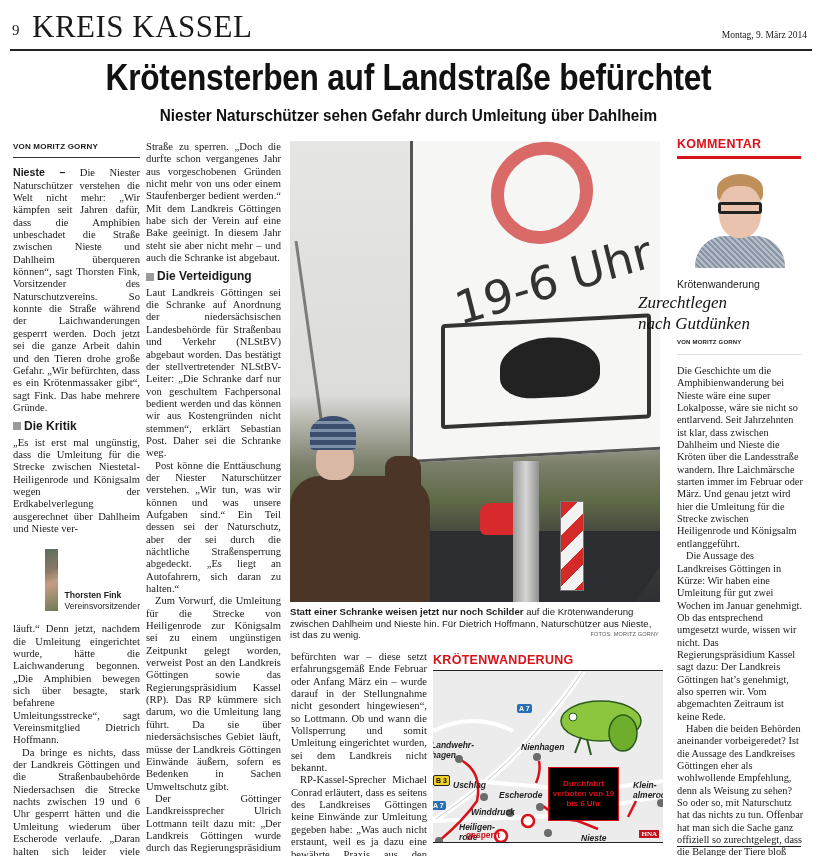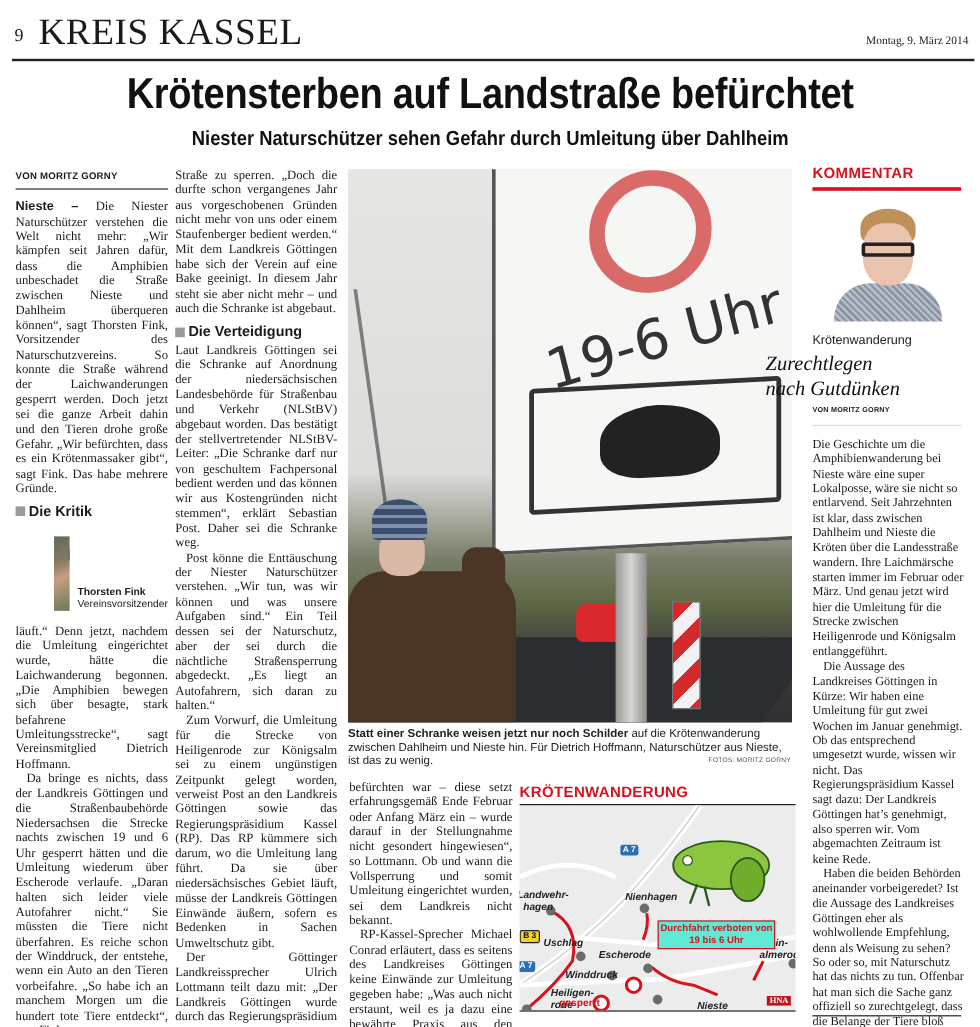--- a/index.html
+++ b/index.html
@@ -54,21 +54,21 @@
   .caption { position: absolute; left: 290px; top: 606px; width: 370px; font-family: "Liberation Sans", sans-serif; font-size: 9.6px; line-height: 11.6px; color: #222; }
   .caption b { font-weight: bold; }
   .credit { position: absolute; right: 158px; top: 631px; font-family: "Liberation Sans", sans-serif; font-size: 5.5px; letter-spacing: 0.2px; color: #555; }
 
   
   .map-title { position: absolute; left: 433px; top: 653px; font-family: "Liberation Sans", sans-serif; font-weight: bold; font-size: 12.5px; color: #d8121b; letter-spacing: 0.3px; }
   .map { position: absolute; left: 433px; top: 670px; width: 230px; height: 173px; border-top: 1.5px solid #222; border-bottom: 1.5px solid #222; background: #ececec; overflow: hidden; }
   .map svg { position: absolute; left: 0; top: 0; }
   .map-label { position: absolute; font-family: "Liberation Sans", sans-serif; font-style: italic; font-weight: bold; font-size: 8.5px; color: #222; line-height: 9.5px; }
   .map-red { color: #d8121b; font-style: normal; font-weight: bold; }
-  .map-callout { position: absolute; left: 115px; top: 96px; width: 98px; background: #5eead4; border: 1px solid #d8121b; font-family: "Liberation Sans", sans-serif; font-weight: bold; font-size: 8px; color: #d8121b; text-align: center; line-height: 10px; padding: 1px 0; }
+  .map-callout { position: absolute; left: 115px; top: 96px; width: 71px; background: #000000; border: 1px solid #d8121b; font-family: "Liberation Sans", sans-serif; font-weight: bold; font-size: 8px; color: #d8121b; text-align: center; line-height: 10px; padding: 11px 0; }
   .road-badge { position: absolute; font-family: "Liberation Sans", sans-serif; font-weight: bold; font-size: 7px; padding: 0 2px; border-radius: 2px; line-height: 9px; }
   .badge-a7 { background: #2a6fb5; color: #fff; }
   .badge-b3 { background: #f0d02a; color: #111; border: 1px solid #222; }
   .hna { position: absolute; right: 4px; bottom: 4px; background: #c0121b; color: #fff; font-family: "Liberation Serif", serif; font-weight: bold; font-size: 7px; padding: 0 2px; }
 
   
   .k-head { position: absolute; left: 677px; top: 137px; font-family: "Liberation Sans", sans-serif; font-weight: bold; font-size: 12.5px; color: #d8121b; letter-spacing: 0.3px; }
   .k-rule { position: absolute; left: 677px; top: 156px; width: 124px; height: 3px; background: #d8121b; }
   .k-photo { position: absolute; left: 685px; top: 168px; width: 108px; height: 100px; background: #ffffff; overflow: hidden; }
   .k-photo .hair { position: absolute; left: 32px; top: 6px; width: 46px; height: 30px; border-radius: 50% 50% 30% 30%; background: #c0905a; }
@@ -95,20 +95,21 @@
 <h2 class="subhead">Niester Naturschützer sehen Gefahr durch Umleitung über Dahlheim</h2>
 
 <div class="col" style="left:13px; top:141px; width:127px;">
   <div class="byline">VON MORITZ GORNY</div>
   <div class="byline-rule"></div>
   <p><span class="lead">Nieste –</span> <span>Die Niester Naturschützer verstehen die Welt nicht mehr: „Wir kämpfen seit Jahren dafür, dass die Amphibien unbeschadet die Straße zwischen Nieste und Dahlheim überqueren können“, sagt Thorsten Fink, Vorsitzender des Naturschutzvereins. So konnte die Straße während der Laichwanderungen gesperrt werden. Doch jetzt sei die ganze Arbeit dahin und den Tieren drohe große Gefahr. „Wir befürchten, dass es ein Krötenmassaker gibt“, sagt Fink. Das habe mehrere Gründe.</span></p>
   <div class="subhd">
       <span class="sq"></span>
       <span>Die Kritik</span>
     </div>
+  <p>„Es ist erst mal ungünstig, dass die Umleitung für die Strecke zwischen Niestetal-Heiligenrode und Königsalm wegen der Erdkabelverlegung ausgerechnet über Dahlheim und Nieste ver-</p>
   <div class="person">
     <div class="person-photo">
         <div class="hair"></div>
         <div class="face"></div>
       </div>
     <div class="person-meta">
       <div class="nm">Thorsten Fink</div>
       <div>Vereinsvorsitzender</div>
     </div>
   </div>
@@ -185,21 +186,21 @@
     <g transform="translate(128,20)">
       <ellipse cx="40" cy="30" rx="40" ry="20" fill="#8cc63f" stroke="#2c5a1e" stroke-width="1.5"></ellipse>
       <ellipse cx="62" cy="42" rx="14" ry="18" fill="#6fae2c" stroke="#2c5a1e" stroke-width="1.5"></ellipse>
       <circle cx="12" cy="26" r="4" fill="#fff" stroke="#2c5a1e"></circle>
       <path d="M20 46 L14 62 M26 48 L30 64" stroke="#2c5a1e" stroke-width="2"></path>
     </g>
   </svg>
   <div class="road-badge badge-a7" style="left:84px; top:33px;">A 7</div>
   <div class="road-badge badge-b3" style="left:0px; top:104px;">B 3</div>
   <div class="road-badge badge-a7" style="left:-2px; top:130px;">A 7</div>
-  <div class="map-label" style="left:-2px; top:70px; width:30px;text-align:right;">Landwehr-hagen</div>
+  <div class="map-label" style="left:-2px; top:70px; width:30px;">Landwehr-hagen</div>
   <div class="map-label" style="left:88px; top:72px;">Nienhagen</div>
   <div class="map-label" style="left:20px; top:110px;">Uschlag</div>
   <div class="map-label" style="left:66px; top:120px;">Escherode</div>
   <div class="map-label" style="left:38px; top:137px;">Winddruck</div>
   <div class="map-label" style="left:10px; top:152px; width:40px;margin-left:16px;">Heiligen-rode</div>
   <div class="map-label" style="left:100px; top:163px;margin-left:48px;">Nieste</div>
   <div class="map-label" style="left:200px; top:110px; width:32px;">Klein-almerode</div>
   <div class="map-callout">Durchfahrt verboten von 19 bis 6 Uhr</div>
   <div class="map-label map-red" style="left:33px; top:160px; width:60px;">gesperrt wegen Baustelle</div>
   <div class="hna">HNA</div>

